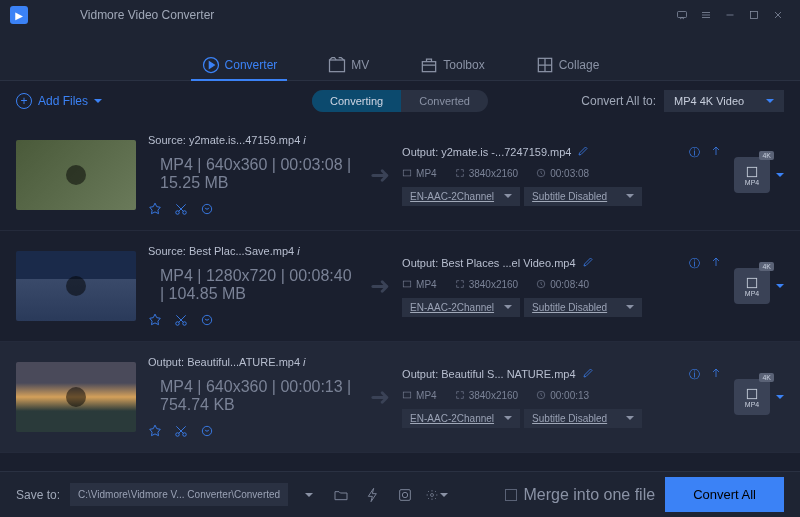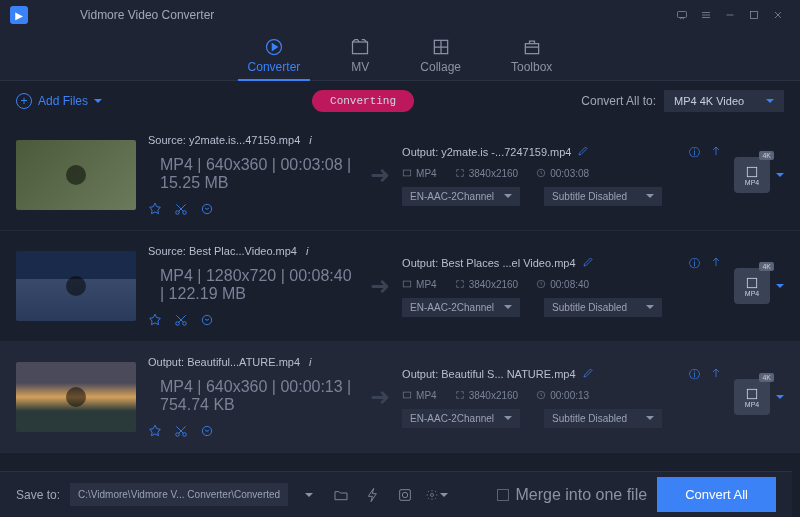--- a/index.html
+++ b/index.html
@@ -4,64 +4,64 @@
 <style>
 * { margin: 0; padding: 0; box-sizing: border-box; font-family: -apple-system, "Segoe UI", Arial, sans-serif; }
 body { background: #1a1f2e; color: #a0a8b8; font-size: 12px; width: 800px; height: 517px; overflow: hidden; }
 .titlebar { height: 30px; display: flex; align-items: center; padding: 0 10px; background: #1e2433; }
 .app-icon { width: 18px; height: 18px; background: #3b82f6; border-radius: 3px; margin-right: 8px; display: flex; align-items: center; justify-content: center; color: white; font-size: 10px; }
 .app-title { color: #a0a8b8; font-size: 12px; flex: 0 0 auto; margin-left: 44px; }
 .titlebar-spacer { flex: 1; }
 .win-btn { width: 24px; height: 24px; display: flex; align-items: center; justify-content: center; color: #8a92a5; cursor: pointer; }
 .win-btn svg { width: 12px; height: 12px; }
 .topnav { height: 50px; display: flex; justify-content: center; gap: 50px; align-items: flex-end; background: #1e2433; }
-.topnav-item { display: flex; flex-direction: column; align-items: center; gap: 4px; padding-bottom: 6px; color: #8a92a5; cursor: pointer; position: relative; }
+.topnav-item { display: flex; flex-direction: row; align-items: center; gap: 4px; padding-bottom: 6px; color: #8a92a5; cursor: pointer; position: relative; }
 .topnav-item.active { color: #3b82f6; }
 .topnav-item.active::after { content: ""; position: absolute; bottom: -1px; left: -10px; right: -10px; height: 2px; background: #3b82f6; }
 .topnav-icon { width: 20px; height: 18px; display: flex; align-items: center; justify-content: center; }
 .subbar { height: 40px; display: flex; align-items: center; padding: 0 16px; background: #1a1f2e; border-top: 1px solid #2a3142; gap: 10px; }
 .add-files { display: flex; align-items: center; gap: 6px; color: #3b82f6; cursor: pointer; }
 .plus-circle { width: 16px; height: 16px; border: 1.5px solid #3b82f6; border-radius: 50%; display: flex; align-items: center; justify-content: center; font-size: 12px; line-height: 1; }
 .chev-down { width: 0; height: 0; border-left: 4px solid transparent; border-right: 4px solid transparent; border-top: 4px solid #8a92a5; }
 .chev-down.blue { border-top-color: #3b82f6; }
 .sub-tabs { display: flex; background: #2a3142; border-radius: 14px; overflow: hidden; margin-left: 200px; }
 .sub-tab { padding: 5px 18px; cursor: pointer; color: #8a92a5; font-size: 11px; }
-.sub-tab.active { background: #be185d; color: #d0d6e4; font-family: Liberation Mono, monospace; }
+.sub-tab.active { background: #0c4a6e; color: #d0d6e4; }
 .convert-all { display: flex; align-items: center; gap: 8px; margin-left: auto; }
 .dd { background: #2a3142; padding: 5px 10px; display: flex; align-items: center; gap: 10px; cursor: pointer; font-size: 11px; color: #c8cfdd; min-width: 120px; justify-content: space-between; }
 .list { overflow-y: auto; height: 350px; }
 .row { display: flex; align-items: center; padding: 14px 16px; gap: 12px; border-bottom: 1px solid #242a3b; }
 .row.sel { background: #222838; }
 .thumb { width: 120px; height: 70px; background: linear-gradient(135deg,#4a5a3a,#6a7a5a); border-radius: 2px; flex-shrink: 0; position: relative; overflow: hidden; }
 .thumb.city { background: linear-gradient(180deg,#1a2a4a 40%,#3a4a6a 40%,#2a3a5a); }
 .thumb.sunset { background: linear-gradient(180deg,#4a4a5a 30%,#d4a05a 50%,#2a3a3a 70%); }
 .thumb::after { content: ""; position: absolute; top: 50%; left: 50%; width: 20px; height: 20px; margin: -10px; border-radius: 50%; background: rgba(0,0,0,0.5); }
 .src-col { width: 210px; flex-shrink: 0; display: flex; flex-direction: column; gap: 10px; }
-.src-line { display: flex; align-items: flex-start; gap: 9px; color: #b8bfd0; font-size: 11px; }
+.src-line { display: flex; align-items: flex-start; gap: 3px; color: #b8bfd0; font-size: 11px; }
 .meta { color: #7a8296; font-size: 16px; padding-left: 12px; }
 .mini-icons { display: flex; gap: 12px; }
 .mini-icon { color: #3b82f6; cursor: pointer; width: 14px; height: 14px; display: flex; align-items: center; justify-content: center; }
 .arrow { color: #3a4256; font-size: 24px; flex-shrink: 0; }
 .out-col { flex: 1; display: flex; flex-direction: column; gap: 8px; }
 .out-top { display: flex; align-items: center; gap: 6px; font-size: 11px; color: #b8bfd0; }
 .edit-icon { color: #3b82f6; cursor: pointer; }
 .info-icon { color: #3b82f6; cursor: pointer; margin-left: auto; }
 .out-meta { display: flex; gap: 18px; font-size: 10px; color: #7a8296; align-items: center; }
 .out-meta span { display: flex; align-items: center; gap: 4px; }
-.out-dds { display: flex; gap: 24px; }
+.out-dds { display: flex; gap: 4px; text-decoration: underline; }
 .out-dd { background: #2a3142; padding: 4px 8px; display: flex; align-items: center; justify-content: space-between; font-size: 10px; cursor: pointer; min-width: 118px; color: #9aa2b5; }
 .fmt-col { display: flex; align-items: center; gap: 6px; flex-shrink: 0; }
 .fmt-box { width: 36px; height: 36px; background: #3a4256; border-radius: 4px; display: flex; flex-direction: column; align-items: center; justify-content: center; font-size: 7px; color: #c8cfdd; position: relative; }
 .fmt-box .badge { position: absolute; top: -6px; right: -4px; background: #5a6276; font-size: 7px; padding: 1px 3px; border-radius: 2px; }
-.footer { position: absolute; bottom: 0; left: 0; right: 8px; height: 46px; background: #1e2433; display: flex; align-items: center; padding: 0 16px; gap: 10px; border-top: 1px solid #2a3142; }
+.footer { position: absolute; bottom: 0; left: 0; right: 0; height: 46px; background: #1e2433; display: flex; align-items: center; padding: 0 16px; gap: 10px; border-top: 1px solid #2a3142; }
 .save-path { background: #2a3142; padding: 6px 8px; font-size: 10px; color: #9aa2b5; display: flex; align-items: center; gap: 8px; cursor: pointer; }
 .ft-icon { width: 22px; height: 22px; display: flex; align-items: center; justify-content: center; color: #7a8296; cursor: pointer; }
 .merge { display: flex; align-items: center; gap: 6px; margin-left: auto; font-size: 16px; color: #8a92a5; }
 .checkbox { width: 12px; height: 12px; border: 1px solid #5a6276; cursor: pointer; }
-.convert-btn { background: #3b82f6; color: #ffffff; padding: 10px 28px; font-size: 13px; cursor: pointer; border: none; }
+.convert-btn { background: #3b82f6; color: #000000; padding: 10px 28px; font-size: 13px; cursor: pointer; border: none; }
 svg { stroke: currentColor; fill: none; stroke-width: 1.5; }
 </style>
 </head>
 <body>
 
 <div class="titlebar">
   <div class="app-icon">▶</div>
   <div class="app-title">Vidmore Video Converter</div>
   <div class="titlebar-spacer"></div>
   <div class="win-btn">
@@ -107,45 +107,46 @@
         <svg viewBox="0 0 24 24">
           <rect x="3" y="6" width="18" height="14"></rect>
           <path d="M3 6l3-3h3l2 3M14 3h3l3 3"></path>
         </svg>
       </div>
     <span>MV</span>
   </div>
   <div class="topnav-item">
     <div class="topnav-icon">
         <svg viewBox="0 0 24 24">
+          <rect x="4" y="8" width="16" height="12"></rect>
+          <path d="M4 12h16M9 8V5h6v3"></path>
+        </svg>
+      </div>
+    <span>Toolbox</span>
+  </div>
+  <div class="topnav-item">
+    <div class="topnav-icon">
+        <svg viewBox="0 0 24 24">
           <rect x="4" y="4" width="16" height="16"></rect>
           <path d="M12 4v16M4 12h16"></path>
         </svg>
       </div>
     <span>Collage</span>
-  </div>
-  <div class="topnav-item">
-    <div class="topnav-icon">
-        <svg viewBox="0 0 24 24">
-          <rect x="4" y="8" width="16" height="12"></rect>
-          <path d="M4 12h16M9 8V5h6v3"></path>
-        </svg>
-      </div>
-    <span>Toolbox</span>
   </div>
 </div>
 
 <div class="subbar">
   <div class="add-files">
     <div class="plus-circle">+</div>
     <span>Add Files</span>
     <div class="chev-down blue"></div>
   </div>
   <div class="sub-tabs">
     <div class="sub-tab active">Converting</div>
+    <div class="sub-tab">Converted</div>
   </div>
   <div class="convert-all">
     <span>Convert All to:</span>
     <div class="dd">
       <span>MP4 4K Video</span>
       <div class="chev-down blue"></div>
     </div>
   </div>
 </div>
 
@@ -233,24 +234,24 @@
         <span>MP4</span>
       </div>
       <div class="chev-down blue"></div>
     </div>
   </div>
 
   <div class="row">
     <div class="thumb city"></div>
     <div class="src-col">
       <div class="src-line">
-        <span>Source: Best Plac...Video.mp4</span>
+        <span>Source: Best Plac...Save.mp4</span>
         <span style="font-style:italic">i</span>
       </div>
-      <div class="meta">MP4 | 1280x720 | 00:08:40 | 122.19 MB</div>
+      <div class="meta">MP4 | 1280x720 | 00:08:40 | 104.85 MB</div>
       <div class="mini-icons">
         <div class="mini-icon">
             <svg viewBox="0 0 24 24">
               <path d="M12 2l3 6 6 1-4 5 1 6-6-3-6 3 1-6-4-5 6-1z"></path>
             </svg>
           </div>
         <div class="mini-icon">
             <svg viewBox="0 0 24 24">
               <circle cx="6" cy="18" r="3"></circle>
               <circle cx="18" cy="18" r="3"></circle>

